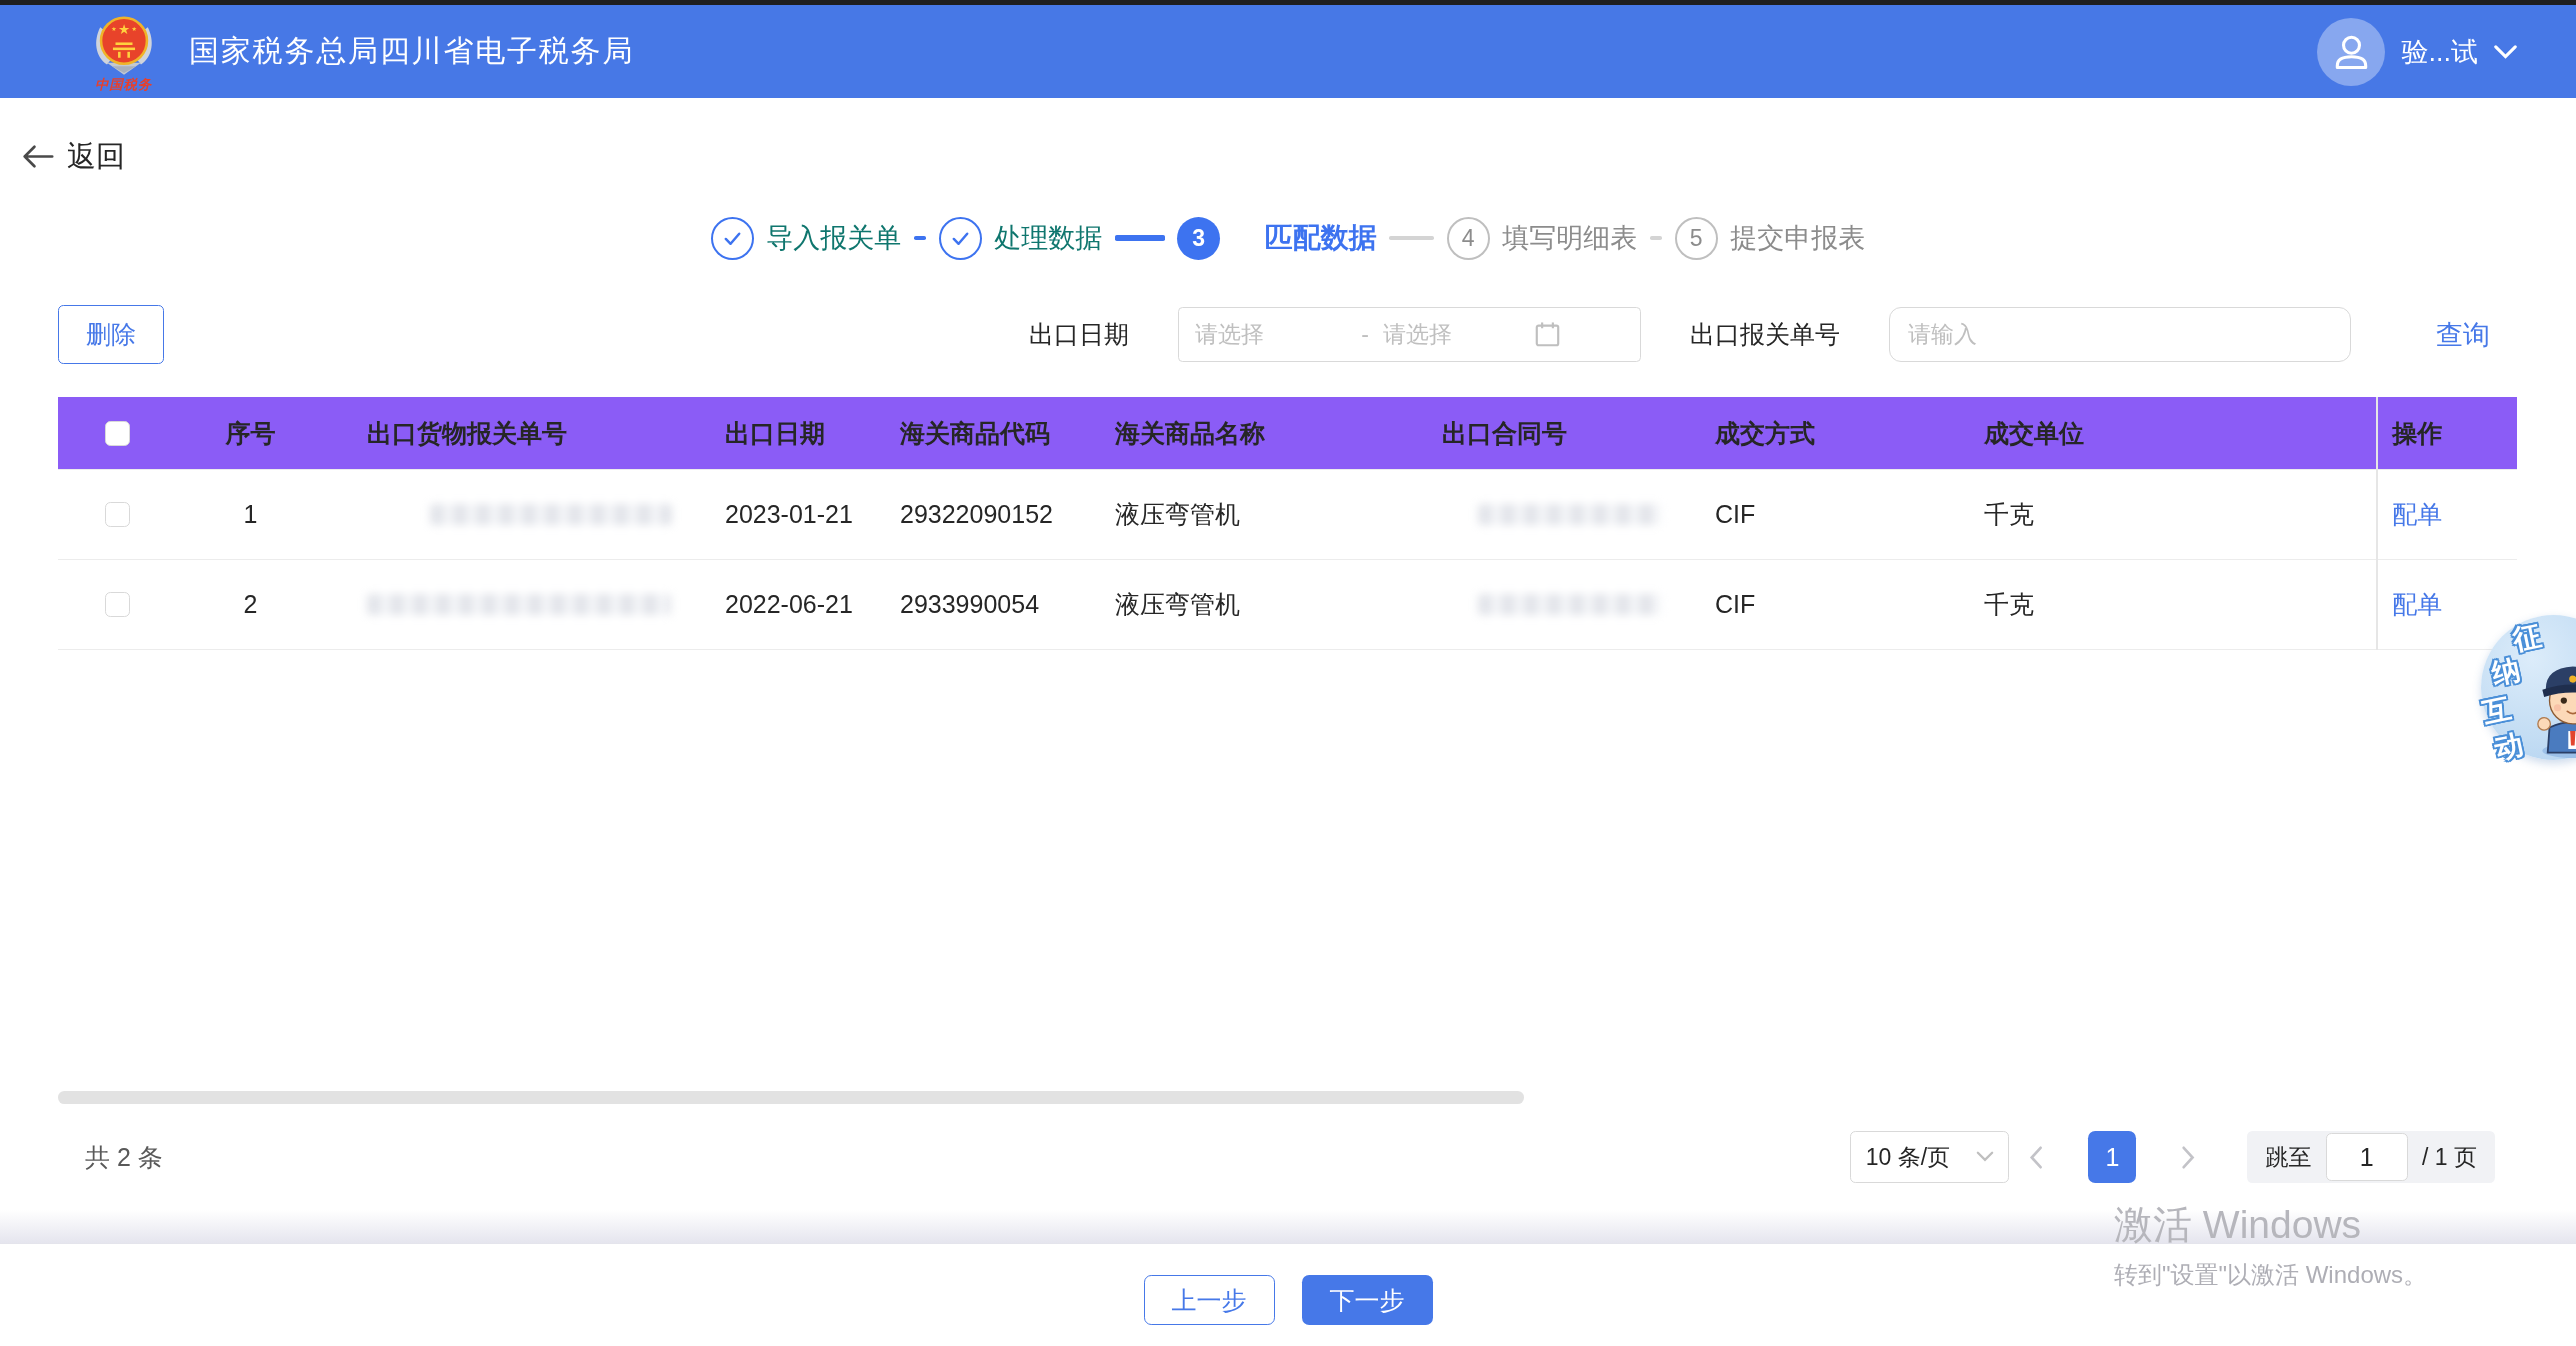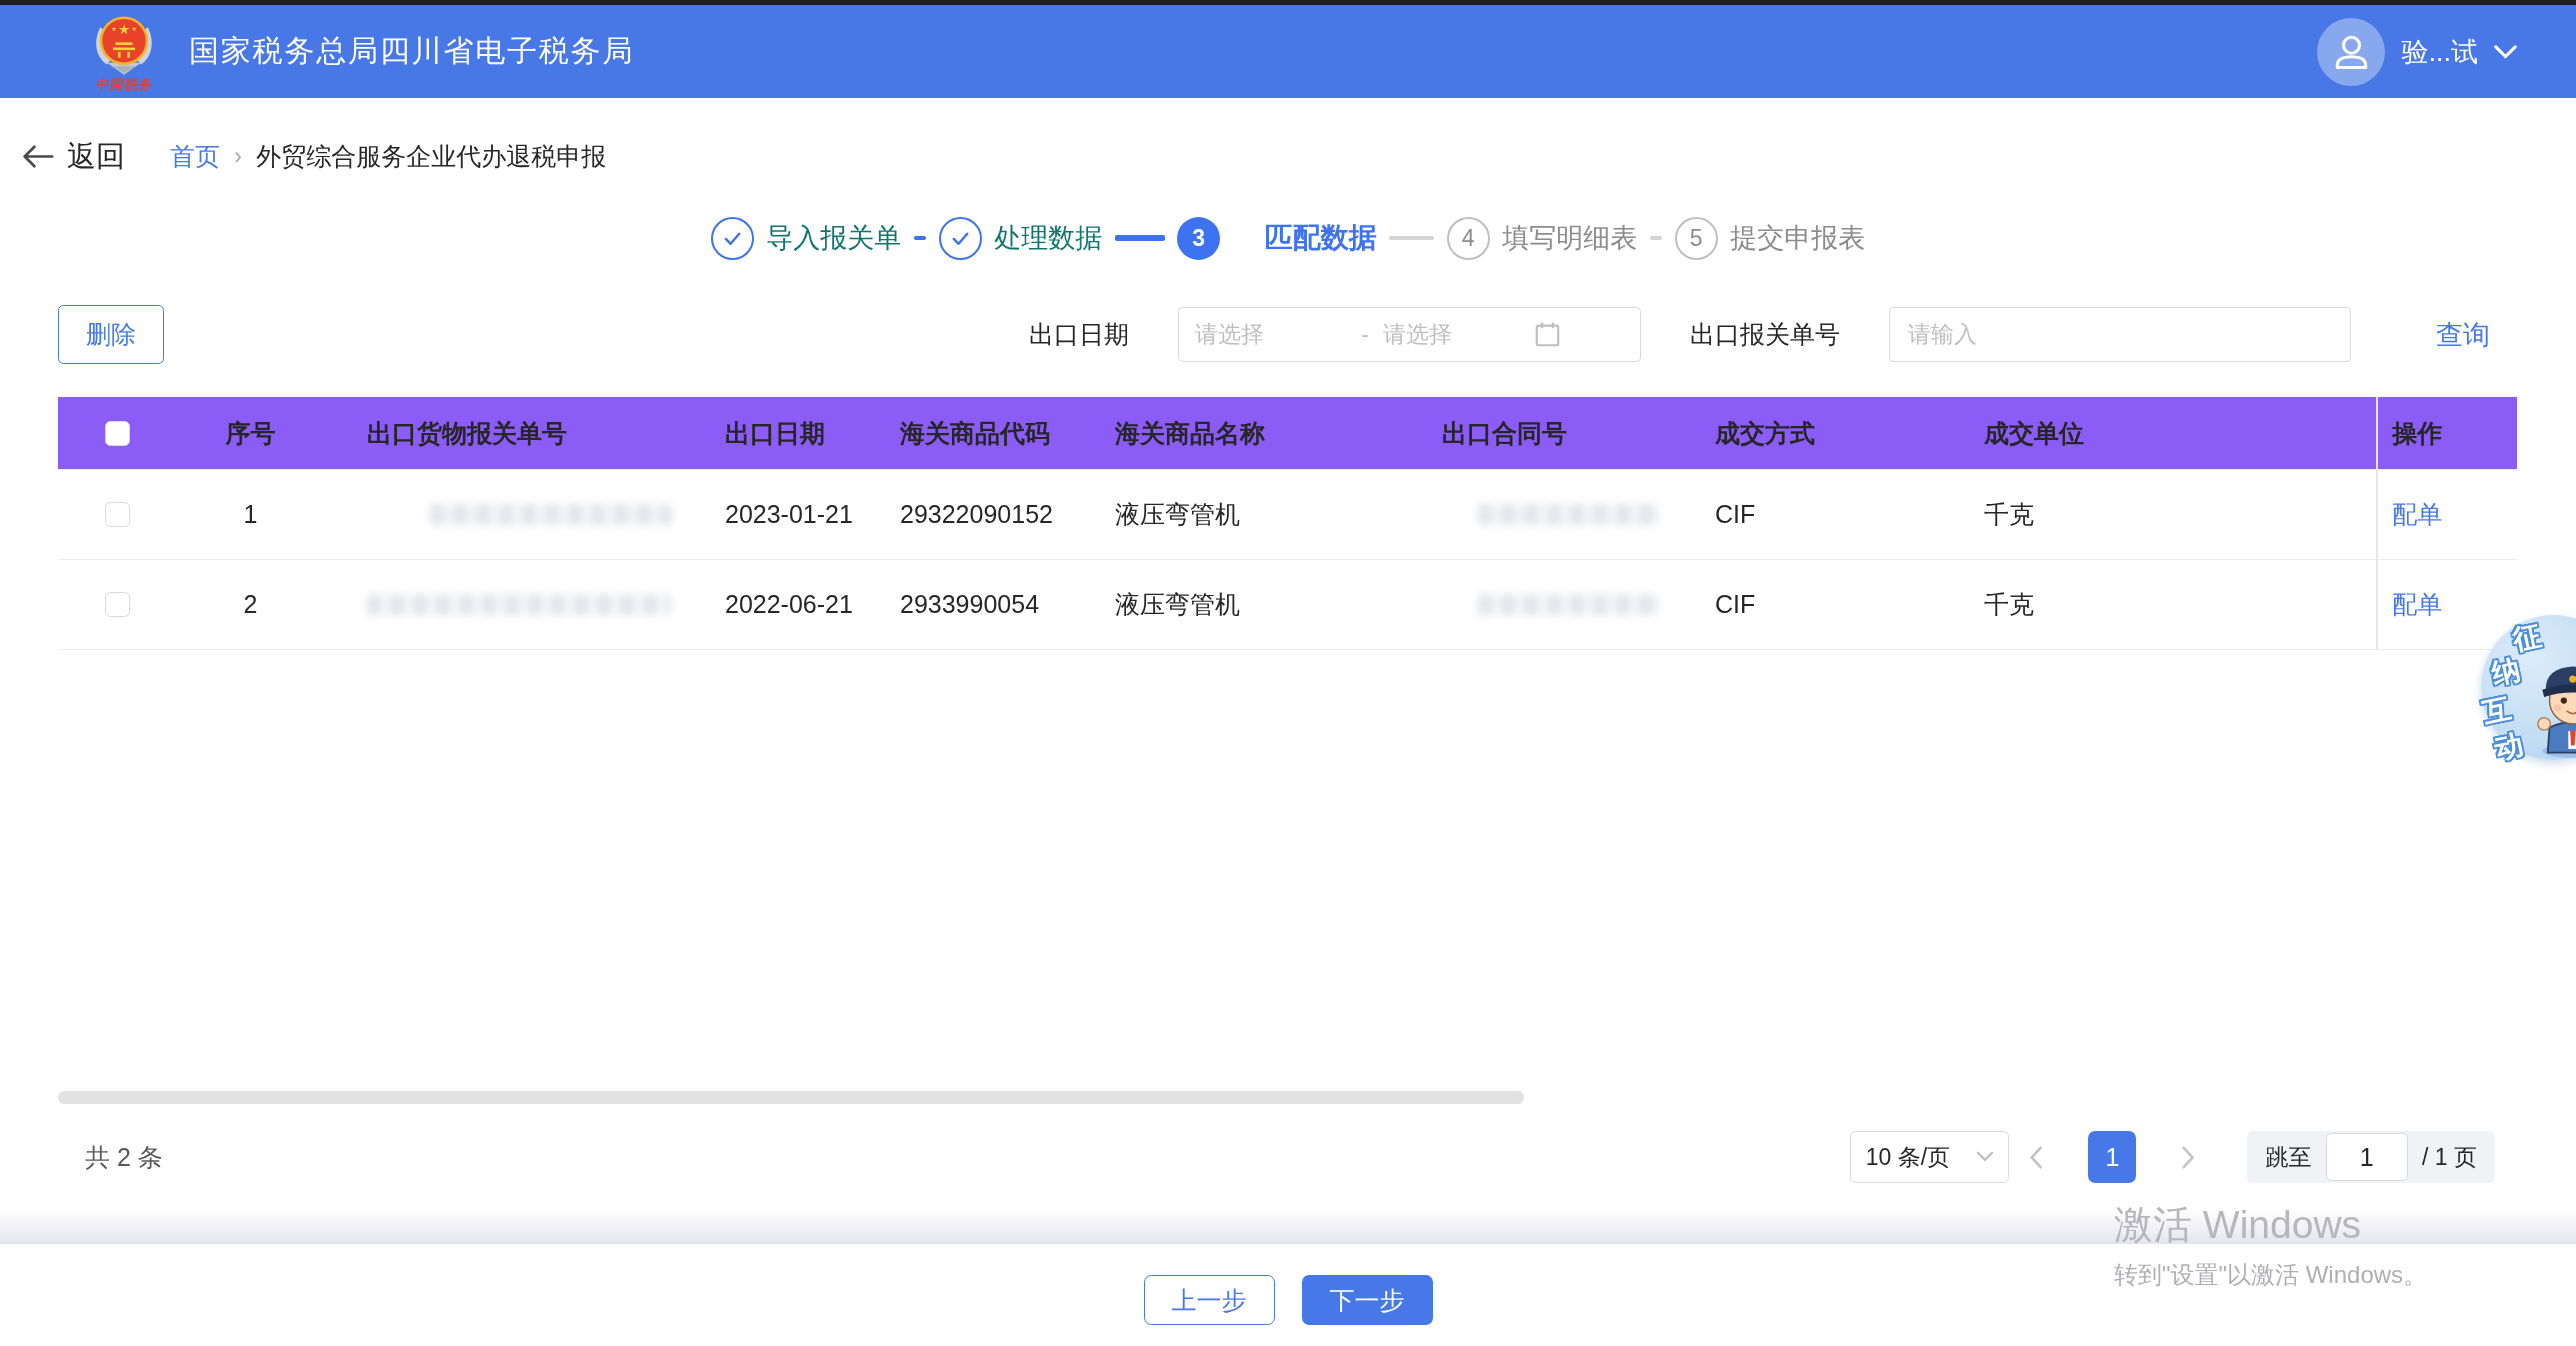--- a/index.html
+++ b/index.html
@@ -54,21 +54,21 @@
     display:flex; align-items:center; justify-content:space-between; }
   .btn-outline { height:59px; padding:0 27px; background:#fff; border:1.8px solid #4678e8; border-radius:5.4px;
     color:#4678e8; font-size:25px; cursor:pointer; font-family:inherit; }
   .filters { display:flex; align-items:center; gap:49px; }
   .flabel { font-size:25px; color:#262626; white-space:nowrap; }
   .date-range { width:463px; height:55px; border:1.8px solid #d9d9d9; border-radius:4.5px; background:#fff;
     display:flex; align-items:center; padding:0 16px; }
   .date-range input { border:none; outline:none; width:152px; font-size:23px; font-family:inherit; color:#262626; }
   .date-range input::placeholder { color:#bfbfbf; }
   .date-sep { width:36px; text-align:center; color:#bfbfbf; font-size:23px; }
-  .text-input { width:462px; height:55px; border:1.8px solid #d9d9d9; border-radius:4px; padding:1px 18px;
+  .text-input { width:462px; height:55px; border:1.8px solid #d9d9d9; border-radius:12px; padding:1px 18px;
     font-size:23px; font-family:inherit; color:#262626; outline:none; }
   .text-input::placeholder { color:#bfbfbf; }
   .link-query { font-size:27px; color:#4678e8; text-decoration:none; cursor:pointer; margin-left:36px;text-align:center; }
 
   
   .data-table { position:absolute; top:397px; left:58px; width:2459px; }
   .trow { display:grid; grid-template-columns:121px 143px 358px 175px 215px 327px 273px 269px 439px 141px;
     align-items:center; }
   .thead { height:73px; background:#8b5cf6; border-bottom:1.8px solid #ececec; }
   .tbody-row { height:90px; background:#fff; border-bottom:1.8px solid #ececec; }
@@ -172,25 +172,20 @@
     </div>
   </header>
 
   <div class="breadcrumb-row">
     <button class="back-btn">
       <svg width="32" height="25" viewBox="0 0 36 28">
         <path d="M14 3 L3 14 L14 25 M3 14 L34 14" fill="none" stroke="#4a4a4a" stroke-width="3" stroke-linecap="round" stroke-linejoin="round"></path>
       </svg>
       <span class="back-label">返回</span>
     </button>
-    <nav class="crumbs">
-      <a class="crumb-home">首页</a>
-      <span class="crumb-sep">›</span>
-      <span class="crumb-cur">外贸综合服务企业代办退税申报</span>
-    </nav>
   </div>
 
   <div class="stepper">
     <div class="step">
       <span class="s-circle done">
         <svg width="23" height="23" viewBox="0 0 24 24">
             <path d="M5 12.5 L10 17.5 L19 7" fill="none" stroke="#3d73f0" stroke-width="2.6" stroke-linecap="round" stroke-linejoin="round"></path>
           </svg>
       </span>
       <span class="s-label">导入报关单</span>

